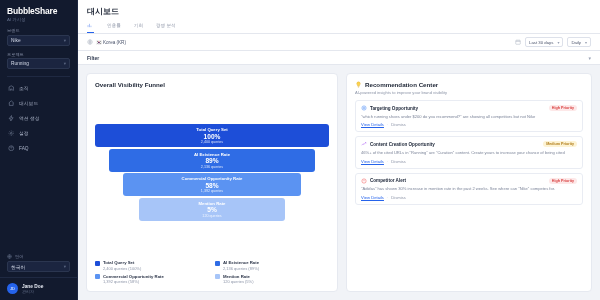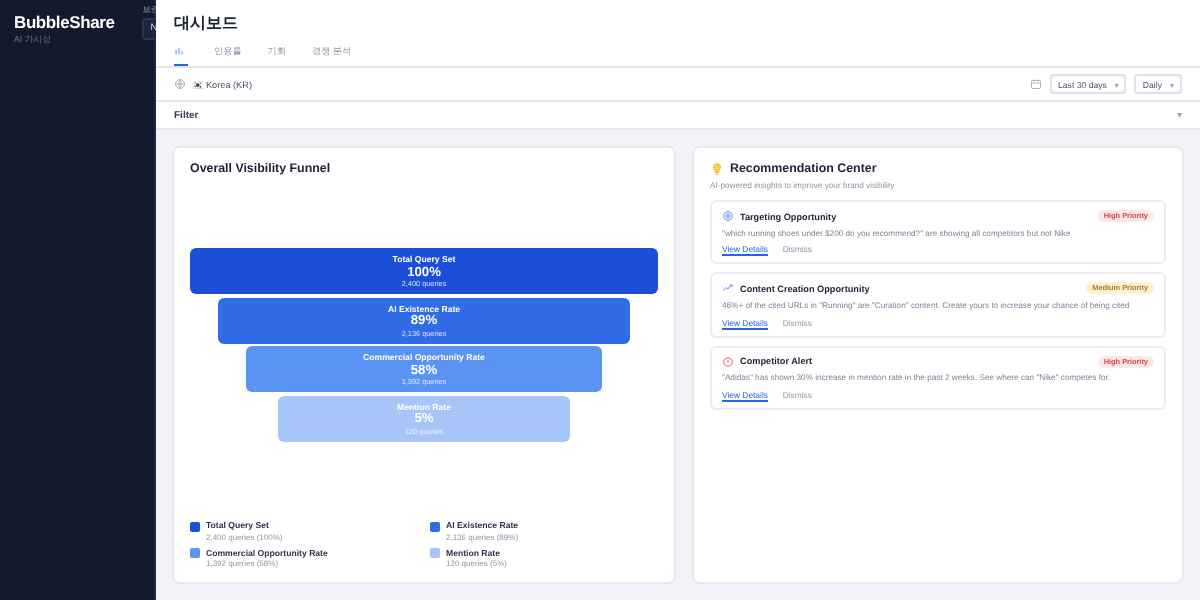--- a/index.html
+++ b/index.html
@@ -8,21 +8,21 @@
     font-family: "Liberation Sans", sans-serif;
     background: #f1f3f7;
     overflow: hidden;
   }
   .app { display: flex; width: 600px; height: 300px; }
 
   
   .sidebar {
     width: 78px; height: 300px;
     background: #121a2e;
-    display: flex; flex-direction: row;
+    display: flex; flex-direction: column;
     flex: 0 0 78px;
     border-right: 1px solid #1d2740;
   }
   .sb-brand { padding: 6px 7px 4px 7px; }
   .sb-logo { color: #fff; font-size: 8.5px; font-weight: bold; letter-spacing: -0.2px; }
   .sb-tag { color: #64708c; font-size: 4.4px; margin-top: 1px; }
 
   .sb-field { padding: 2px 7px 0 7px; }
   .sb-label { color: #8a93ab; font-size: 4.2px; margin-bottom: 1.5px; }
   .sb-select {

